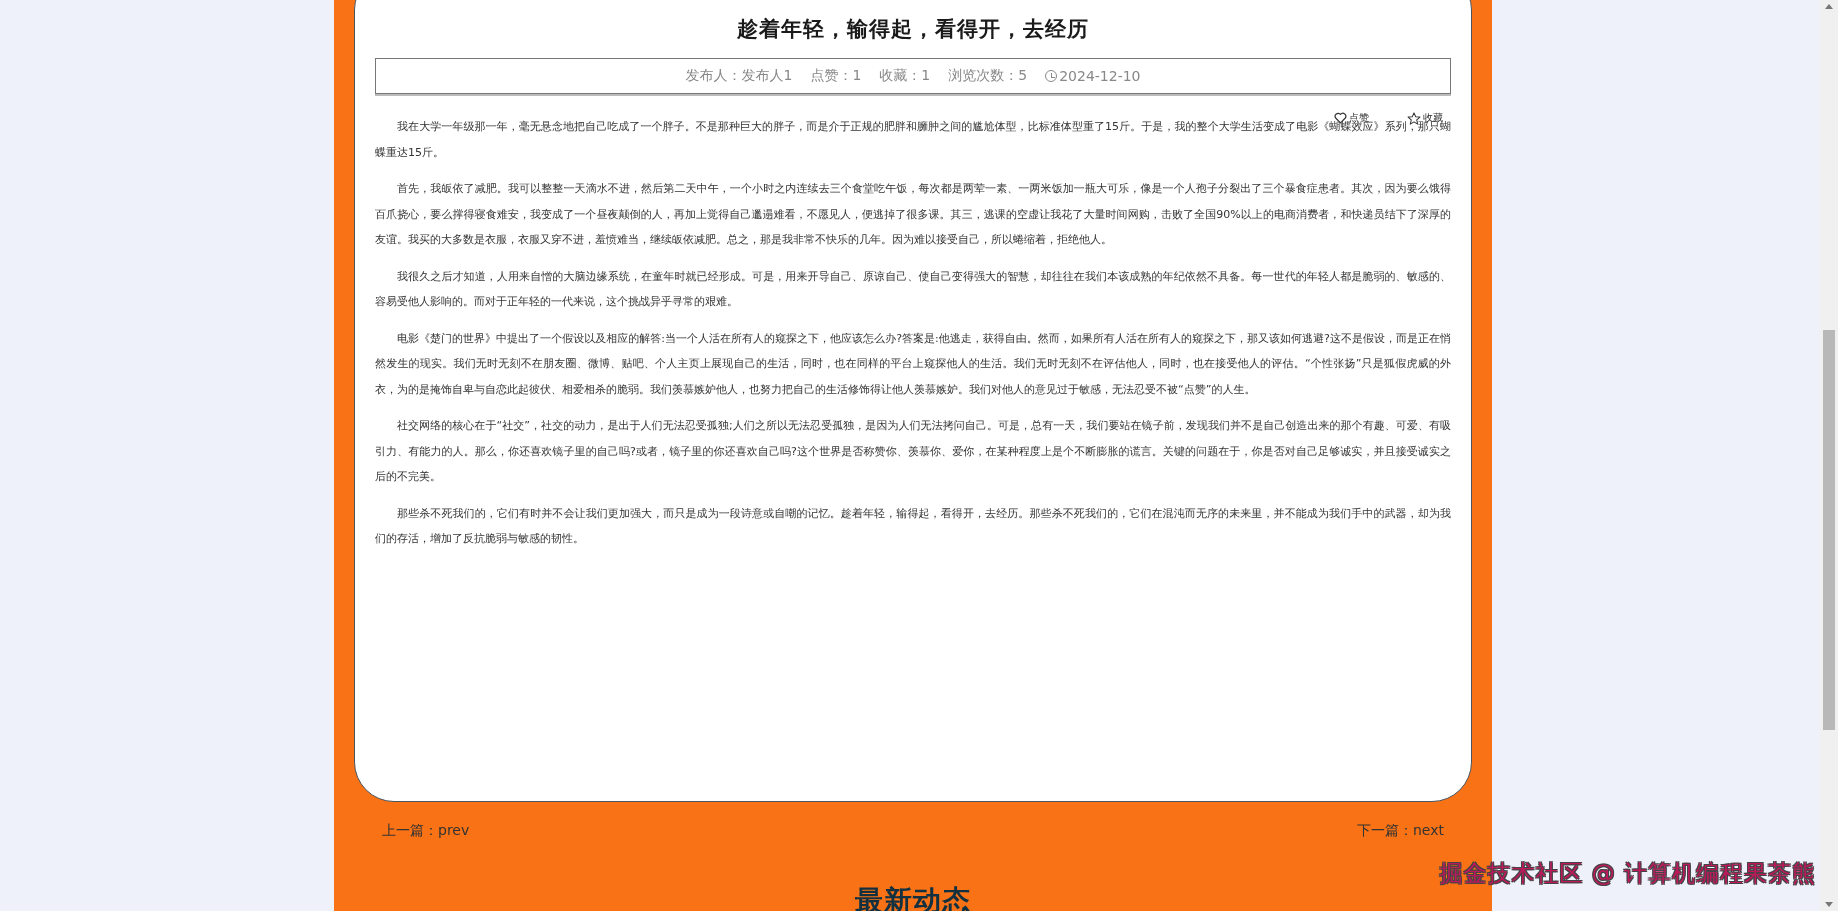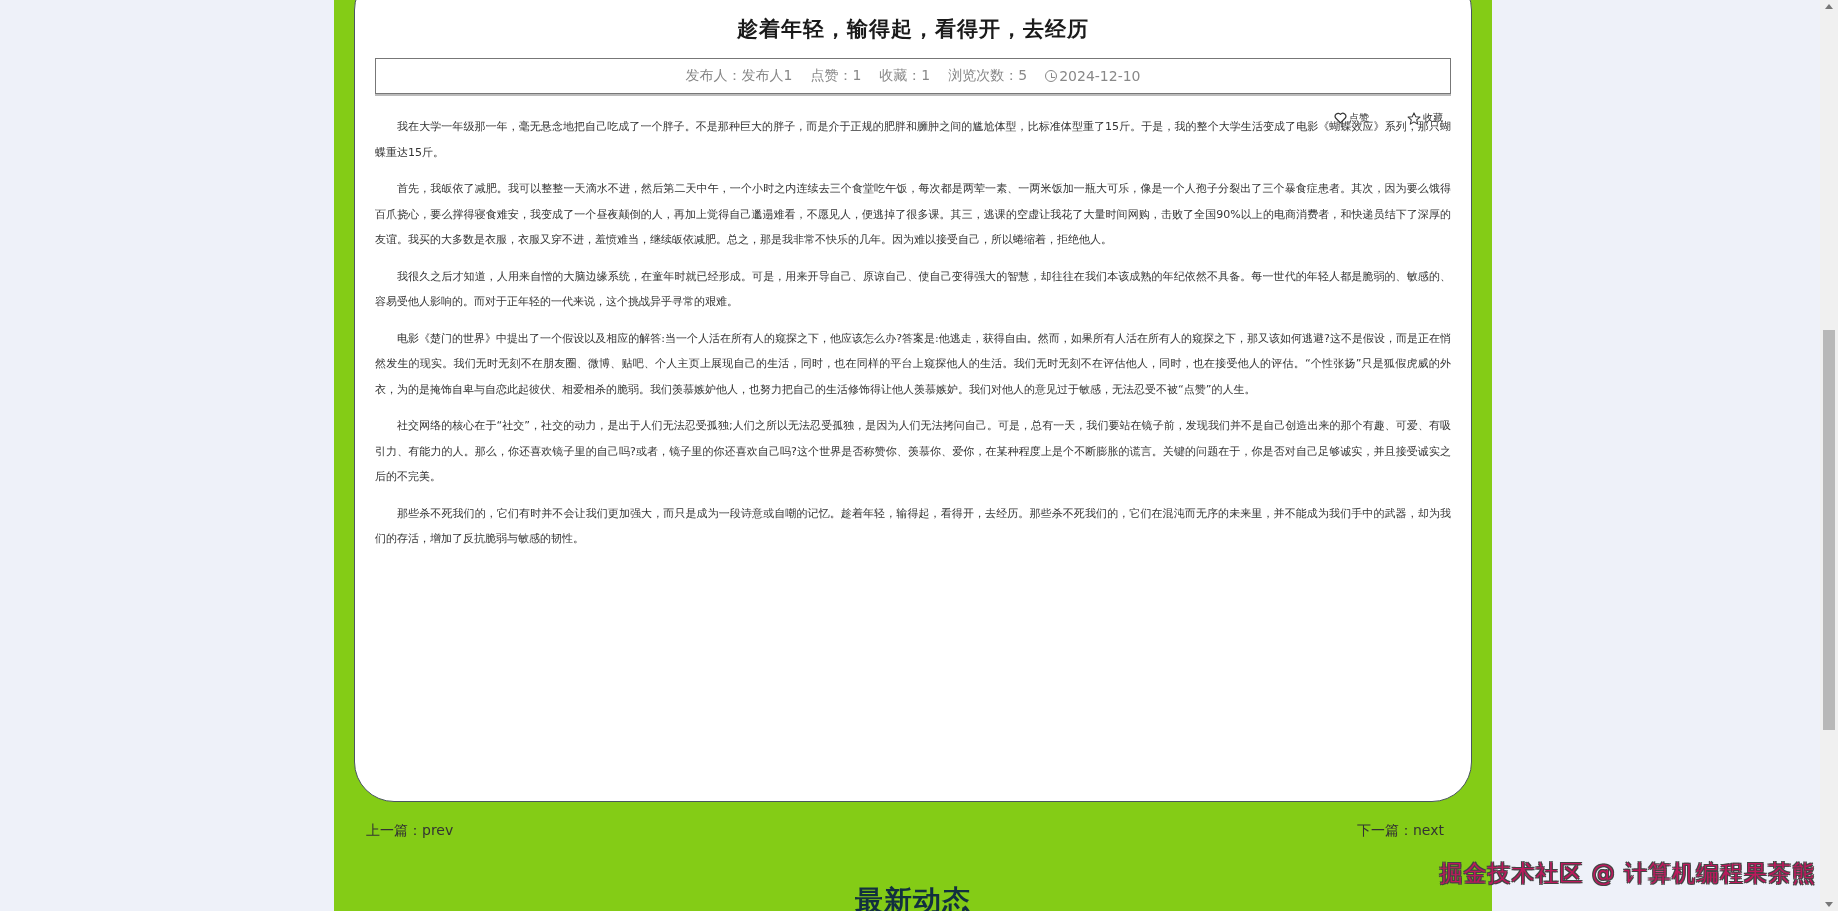--- a/index.html
+++ b/index.html
@@ -4,21 +4,21 @@
 <style>
   * { box-sizing: border-box; margin: 0; padding: 0; }
   html, body {
     width: 1838px; height: 911px; overflow: hidden;
     background: #eef1f9;
     font-family: "DejaVu Sans", "Liberation Sans", sans-serif;
     color: #333;
   }
   .page {
     position: absolute; left: 334px; top: 0; width: 1158px; height: 911px;
-    background: #84cc16;
+    background: #f97316;
   }
   .card {
     position: absolute; left: 20px; top: -30px; width: 1118px; height: 832px;
     border: 1.5px solid #4a5560;
     border-radius: 40px;
     background: #fff;
   }
   .title {
     position: absolute; left: 0; right: 0; top: 44px;
     text-align: center; font-size: 21px; font-weight: bold; color: #1a1a1a;
@@ -43,21 +43,21 @@
     position: absolute; right: 28px; top: 140px; display: flex; gap: 38px;
     font-size: 10px; color: #333;
   }
   .actions .btn { cursor: pointer; display: flex; align-items: center; gap: 2px; }
   .content {
     position: absolute; left: 20px; right: 20px; top: 143px;
     font-size: 11px; line-height: 25.5px; color: #333;
   }
   .content p { text-indent: 2em; margin-bottom: 11px; text-align: justify; }
   .nav {
-    position: absolute; left: 32px; right: 48px; top: 822px;
+    position: absolute; left: 48px; right: 48px; top: 822px;
     display: flex; justify-content: space-between; font-size: 14px; color: #333;
   }
   .nav a { color: #333; text-decoration: none; cursor: pointer; }
   .section-title {
     position: absolute; left: 0; right: 0; top: 882px; text-align: center;
     font-size: 28px; font-weight: bold; color: #12303f; letter-spacing: 1px;
   }
   .scrollbar {
     position: absolute; right: 0; top: 0; width: 18px; height: 911px; background: #f0f0f0;
   }

